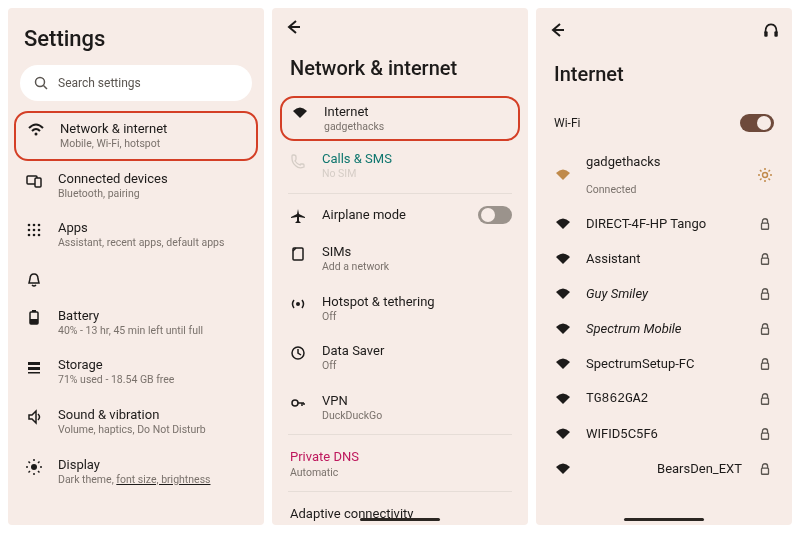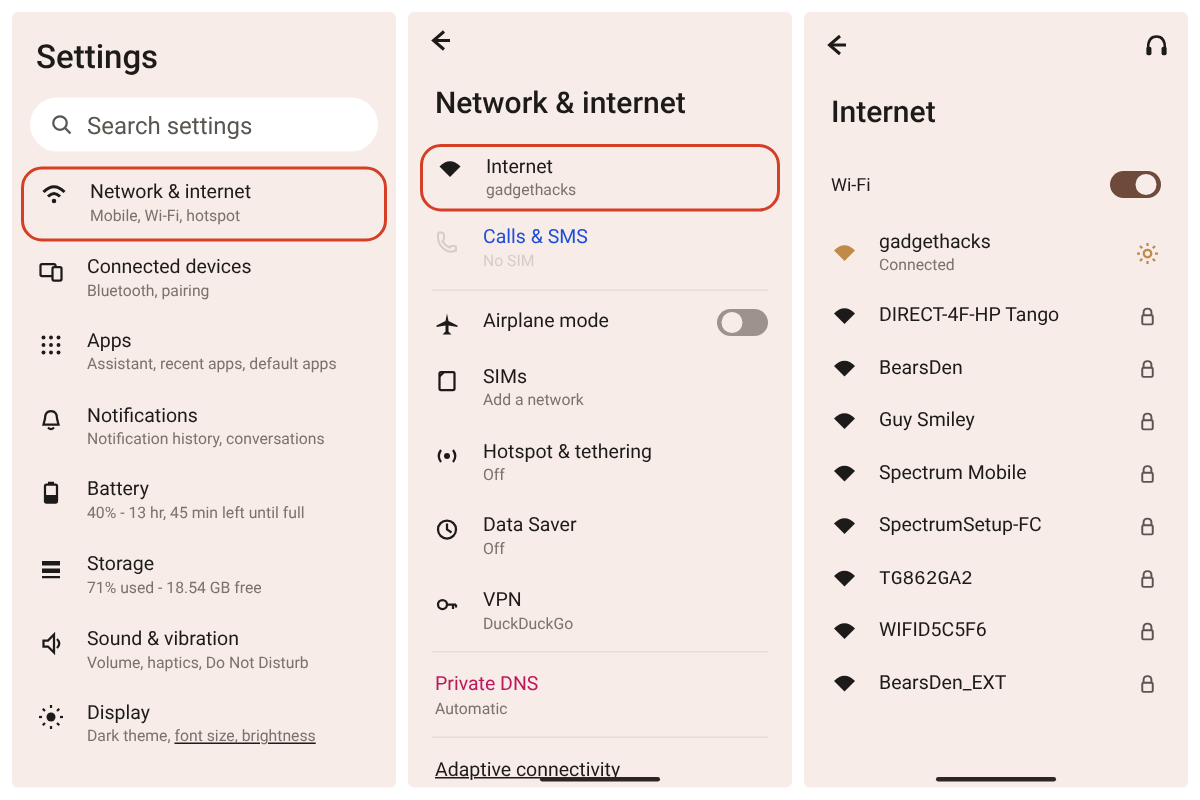--- a/index.html
+++ b/index.html
@@ -79,21 +79,21 @@
     align-items: center;
     padding: 0 12px;
     justify-content: space-between;
   }
   .back svg { width: 18px; height: 18px; }
   .s2-title, .s3-title {
     font-size: 20px;
     font-weight: 500;
     padding: 10px 18px 16px;
   }
-  .disabled .label { color: #1d4ed8; }
+  .disabled .label { color: #0f766e; }
   .disabled .sub { color: #d5cdc6; }
   .divider { height: 1px; background: #e6ddd7; margin: 2px 16px; }
   .toggle {
     width: 34px; height: 18px;
     background: #9b938c;
     border-radius: 10px;
     position: relative;
     display: inline-block;
     flex-shrink: 0;
   }
@@ -114,21 +114,20 @@
   }
   .section-sub {
     font-size: 10.5px;
     color: #7a726c;
     padding: 2px 18px 10px;
   }
   .bottom-fade {
     color: #1d1b1a;
     padding: 12px 18px 4px;
     font-size: 13px;
-    text-decoration: underline;
   }
   .gesture-bar {
     position: absolute;
     bottom: 4px; left: 50%;
     transform: translateX(-50%);
     width: 80px; height: 3px;
     background: #2b2622;
     border-radius: 2px;
   }
 
@@ -140,21 +139,21 @@
     padding: 12px 18px;
   }
   .net-row {
     display: flex;
     align-items: center;
     gap: 14px;
     padding: 10px 18px;
   }
   .net-icon { width: 18px; display:flex; justify-content:center; }
   .net-label { flex: 1; font-size: 13px; }
-  .net-sub { font-size: 10.5px; color: #7a726c; margin-top: 1px; }
+  .net-sub { font-size: 10.5px; color: #7a726c; margin-top: 14px; }
   .net-trail { width: 18px; display:flex; justify-content:center; color:#5a5550; }
   .gear { color: #c08a4a; }
   .headset svg { width: 18px; height: 18px; }
 </style>
 </head>
 <body>
 
 <svg width="0" height="0" style="position:absolute">
   <defs>
     <g id="i-search">
@@ -268,21 +267,21 @@
 </svg>
 
 <div class="screen">
   <div class="s1-title">Settings</div>
   <div class="search-pill">
     <span class="sicon">
         <svg viewBox="0 0 14 14">
           <use href="#i-search"></use>
         </svg>
       </span>
-    <span style="font-size:16px">Search settings</span>
+    <span style="font-size:12px">Search settings</span>
   </div>
   <div class="list">
     <div class="row highlight">
       <span class="icon-col">
           <svg width="16" height="14" viewBox="0 0 16 14">
             <use href="#i-wifi"></use>
           </svg>
         </span>
       <span class="txt-col">
         <div class="label">Network &amp; internet</div>
@@ -309,24 +308,20 @@
       <span class="txt-col">
           <div class="label">Apps</div>
           <div class="sub">Assistant, recent apps, default apps</div>
         </span>
     </div>
     <div class="row">
       <span class="icon-col">
           <svg width="16" height="16" viewBox="0 0 16 16">
             <use href="#i-bell"></use>
           </svg>
-        </span>
-      <span class="txt-col">
-          <div class="label">Notifications</div>
-          <div class="sub">Notification history, conversations</div>
         </span>
     </div>
     <div class="row">
       <span class="icon-col">
           <svg width="16" height="16" viewBox="0 0 16 16">
             <use href="#i-batt"></use>
           </svg>
         </span>
       <span class="txt-col">
           <div class="label">Battery</div>
@@ -525,50 +520,50 @@
           </svg>
         </span>
       </div>
       <div class="net-row">
         <span class="net-icon">
           <svg width="16" height="14" viewBox="0 0 16 14">
             <use href="#i-wifi-fill"></use>
           </svg>
         </span>
         <span style="flex: 1 1 0%;">
-          <div class="net-label">BearsDen</div>
-        </span>
-        <span class="net-trail">
-          <svg width="14" height="14" viewBox="0 0 16 16">
-            <use href="#i-lock"></use>
-          </svg>
-        </span>
-      </div>
-      <div class="net-row">
-        <span class="net-icon">
-          <svg width="16" height="14" viewBox="0 0 16 14">
-            <use href="#i-wifi-fill"></use>
-          </svg>
-        </span>
-        <span style="flex: 1 1 0%;">
+          <div class="net-label">Assistant</div>
+        </span>
+        <span class="net-trail">
+          <svg width="14" height="14" viewBox="0 0 16 16">
+            <use href="#i-lock"></use>
+          </svg>
+        </span>
+      </div>
+      <div class="net-row">
+        <span class="net-icon">
+          <svg width="16" height="14" viewBox="0 0 16 14">
+            <use href="#i-wifi-fill"></use>
+          </svg>
+        </span>
+        <span style="flex: 1 1 0%; font-style: italic;">
           <div class="net-label">Guy Smiley</div>
         </span>
         <span class="net-trail">
           <svg width="14" height="14" viewBox="0 0 16 16">
             <use href="#i-lock"></use>
           </svg>
         </span>
       </div>
       <div class="net-row">
         <span class="net-icon">
           <svg width="16" height="14" viewBox="0 0 16 14">
             <use href="#i-wifi-fill"></use>
           </svg>
         </span>
-        <span style="flex: 1 1 0%;">
+        <span style="flex: 1 1 0%; font-style: italic;">
           <div class="net-label">Spectrum Mobile</div>
         </span>
         <span class="net-trail">
           <svg width="14" height="14" viewBox="0 0 16 16">
             <use href="#i-lock"></use>
           </svg>
         </span>
       </div>
       <div class="net-row">
         <span class="net-icon">
@@ -614,21 +609,21 @@
             <use href="#i-lock"></use>
           </svg>
         </span>
       </div>
       <div class="net-row">
         <span class="net-icon">
           <svg width="16" height="14" viewBox="0 0 16 14">
             <use href="#i-wifi-fill"></use>
           </svg>
         </span>
-        <span style="flex: 1 1 0%;">
+        <span style="flex: 1 1 0%; text-align: right;">
           <div class="net-label">BearsDen_EXT</div>
         </span>
         <span class="net-trail">
           <svg width="14" height="14" viewBox="0 0 16 16">
             <use href="#i-lock"></use>
           </svg>
         </span>
       </div>
     </div>
   <div class="gesture-bar"></div>

